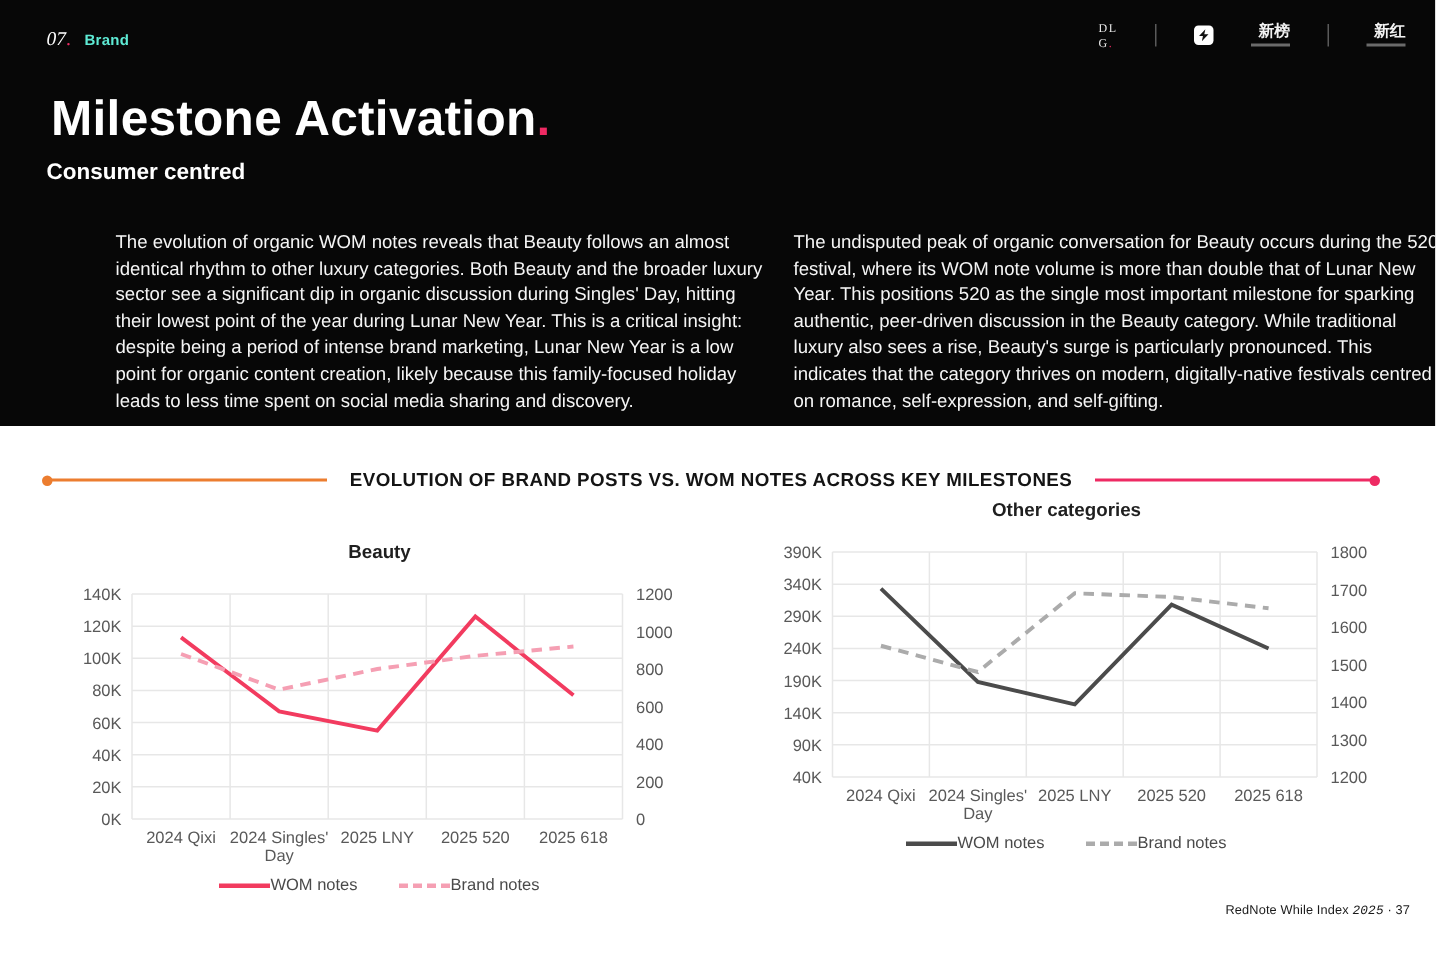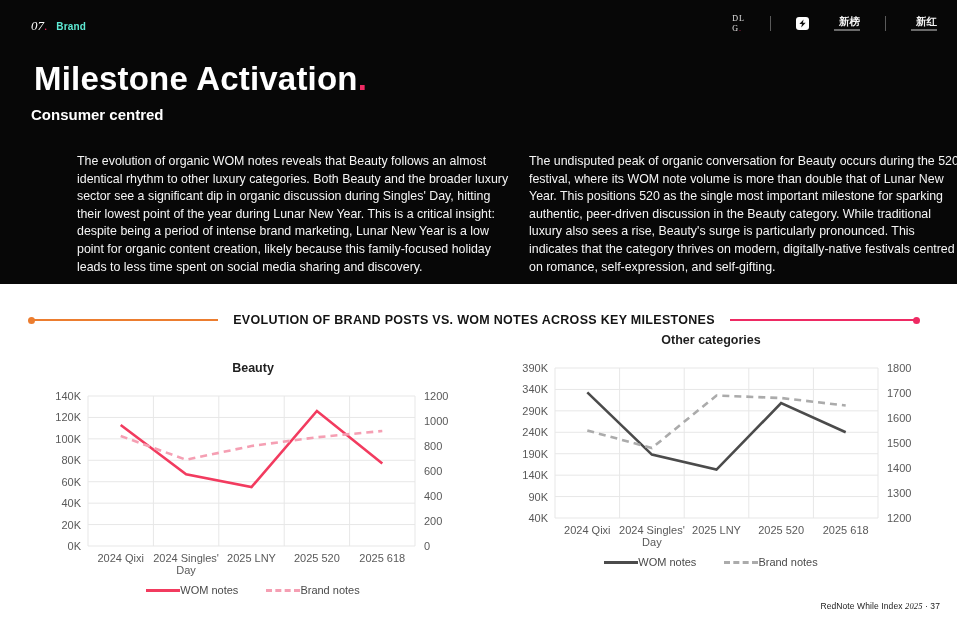--- a/index.html
+++ b/index.html
@@ -49,21 +49,21 @@
   .chart-title { position:absolute; top:3px; left:0; width:100%; text-align:center; font-size:12.5px; font-weight:600; color:#1f1f1f; }
   .chart svg { position:absolute; top:0; left:0; }
   .chart svg text { font-family:"Liberation Sans", sans-serif; font-size:11px; fill:#595959; }
   .legend { position:absolute; top:226px; left:0; width:100%; display:flex; justify-content:center; align-items:center; gap:28px; }
   .legend-item { display:flex; align-items:center; gap:0; }
   .legend-sample { width:34px; height:0; }
   .legend-label { font-size:11px; color:#4a4a4a; }
 
   
   .footer { position:absolute; right:17px; top:601px; font-size:8.5px; color:#1a1a1a; letter-spacing:.1px; }
-  .footer .year { font-family:Liberation Serif, serif; font-style:italic; }
+  .footer .year { font-family:Liberation Mono, monospace; font-style:italic; }
 </style>
 </head>
 <body>
 
 <div class="page">
 
   <div class="top-band">
 
     <div class="eyebrow">
       <span class="num"><span>07</span><span class="dot">.</span></span>

